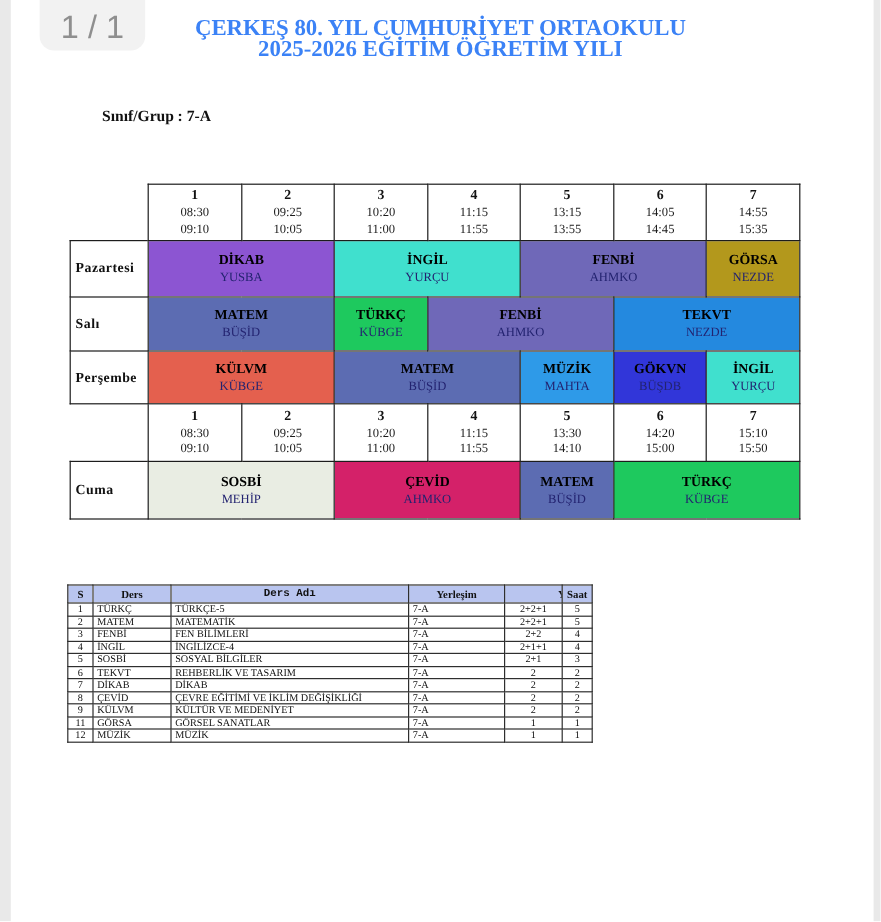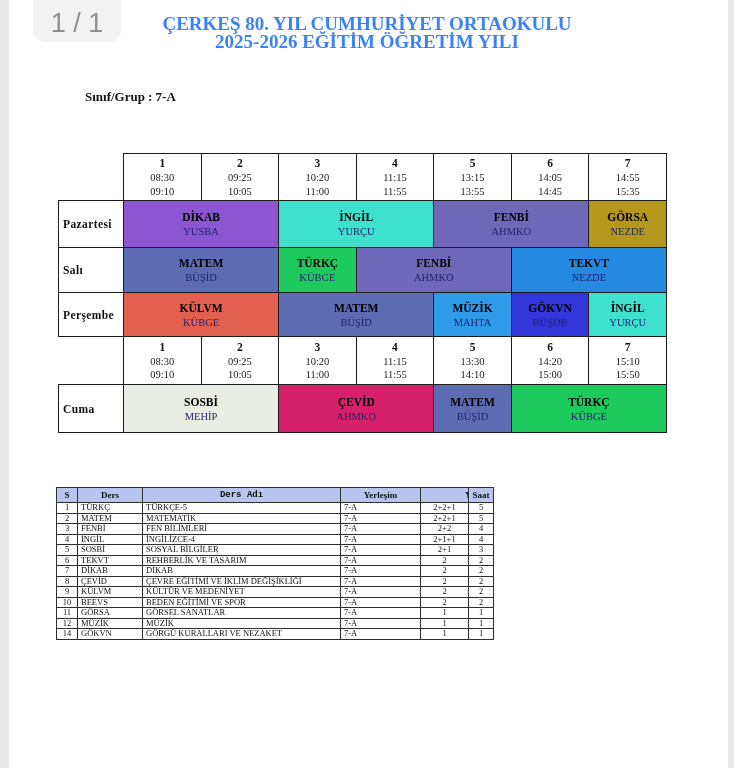--- a/index.html
+++ b/index.html
@@ -328,47 +328,31 @@
         </tr>
     <tr>
           <td class="c">9</td>
           <td>KÜLVM</td>
           <td>KÜLTÜR VE MEDENİYET</td>
           <td>7-A</td>
           <td class="c">2</td>
           <td class="c">2</td>
         </tr>
     <tr>
-          <td class="c">10</td>
-          <td>BEEVS</td>
-          <td>BEDEN EĞİTİMİ VE SPOR</td>
-          <td>7-A</td>
-          <td class="c">2</td>
-          <td class="c">2</td>
-        </tr>
-    <tr>
           <td class="c">11</td>
           <td>GÖRSA</td>
           <td>GÖRSEL SANATLAR</td>
           <td>7-A</td>
           <td class="c">1</td>
           <td class="c">1</td>
         </tr>
     <tr>
           <td class="c">12</td>
           <td>MÜZİK</td>
           <td>MÜZİK</td>
           <td>7-A</td>
           <td class="c">1</td>
           <td class="c">1</td>
         </tr>
-    <tr>
-          <td class="c">14</td>
-          <td>GÖKVN</td>
-          <td>GÖRGÜ KURALLARI VE NEZAKET</td>
-          <td>7-A</td>
-          <td class="c">1</td>
-          <td class="c">1</td>
-        </tr>
   </tbody>
     </table>
 
 </div>
 
 </body></html>

